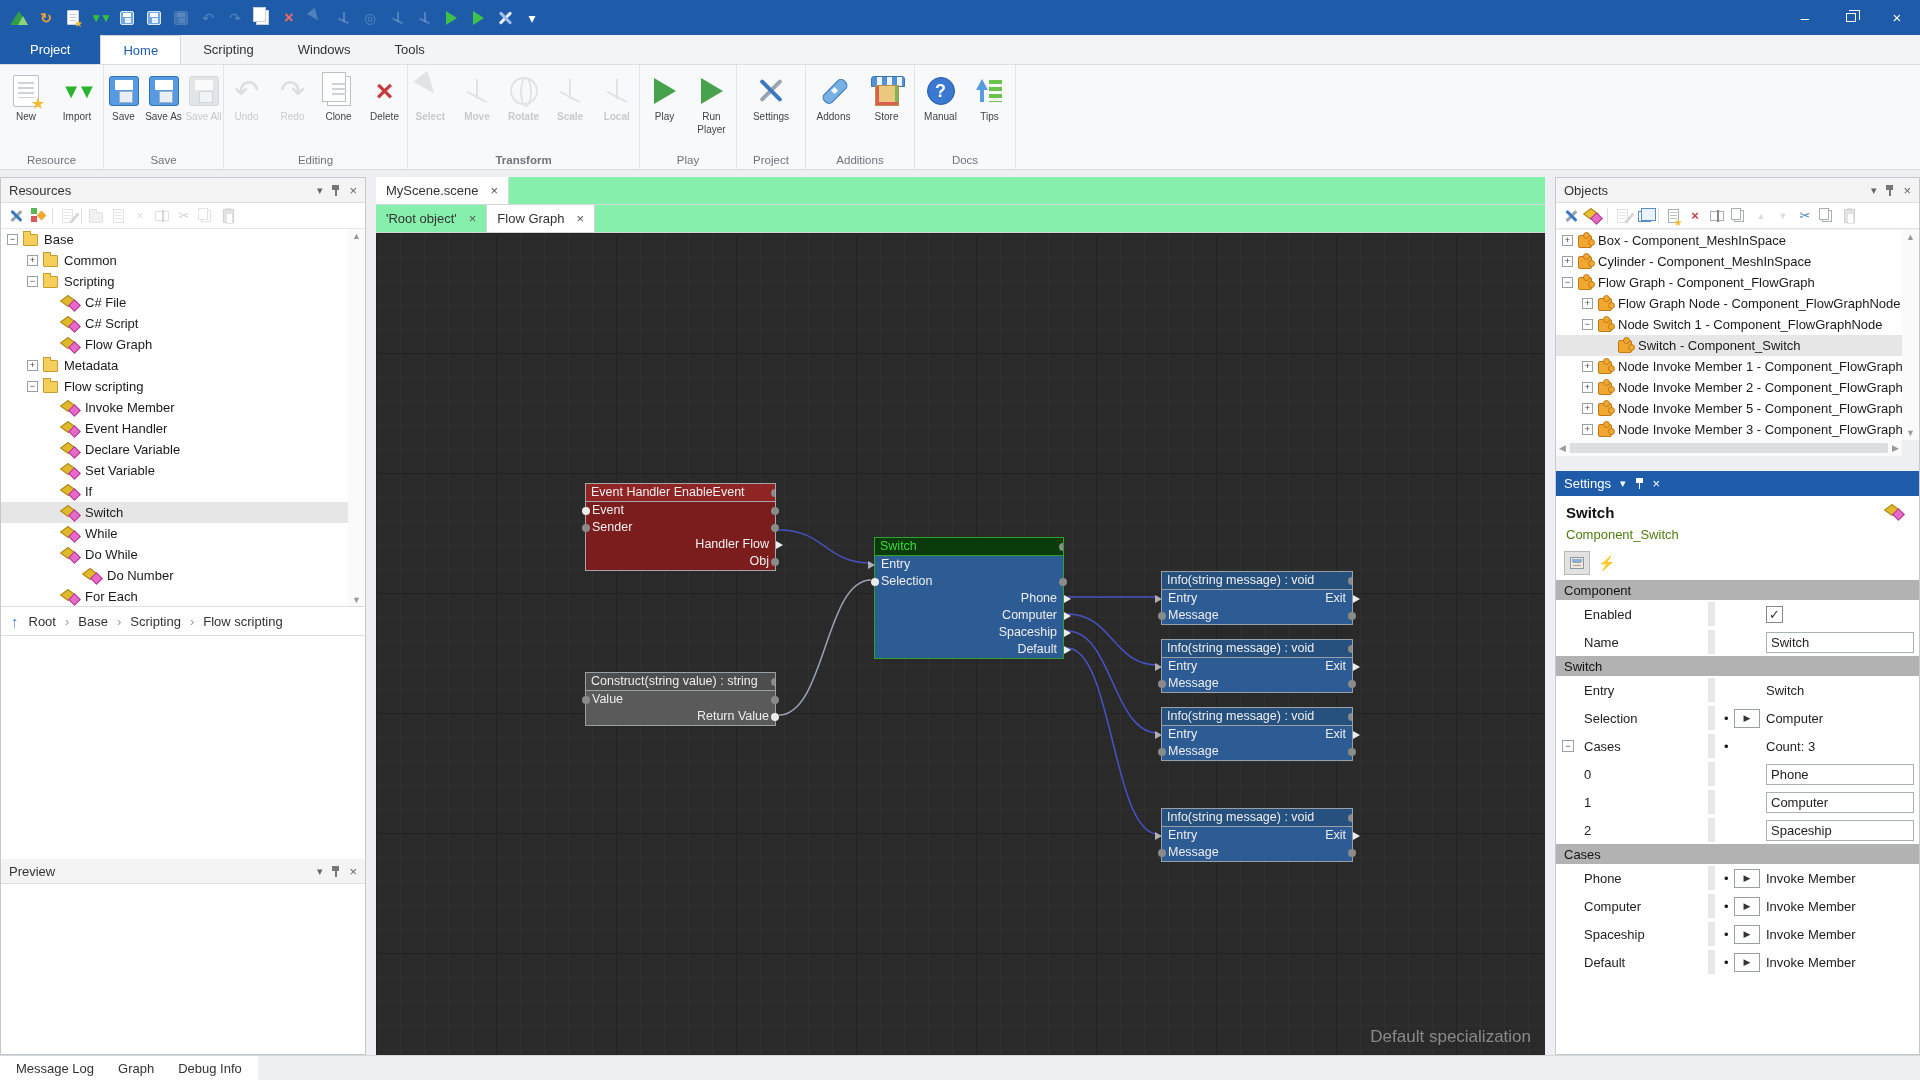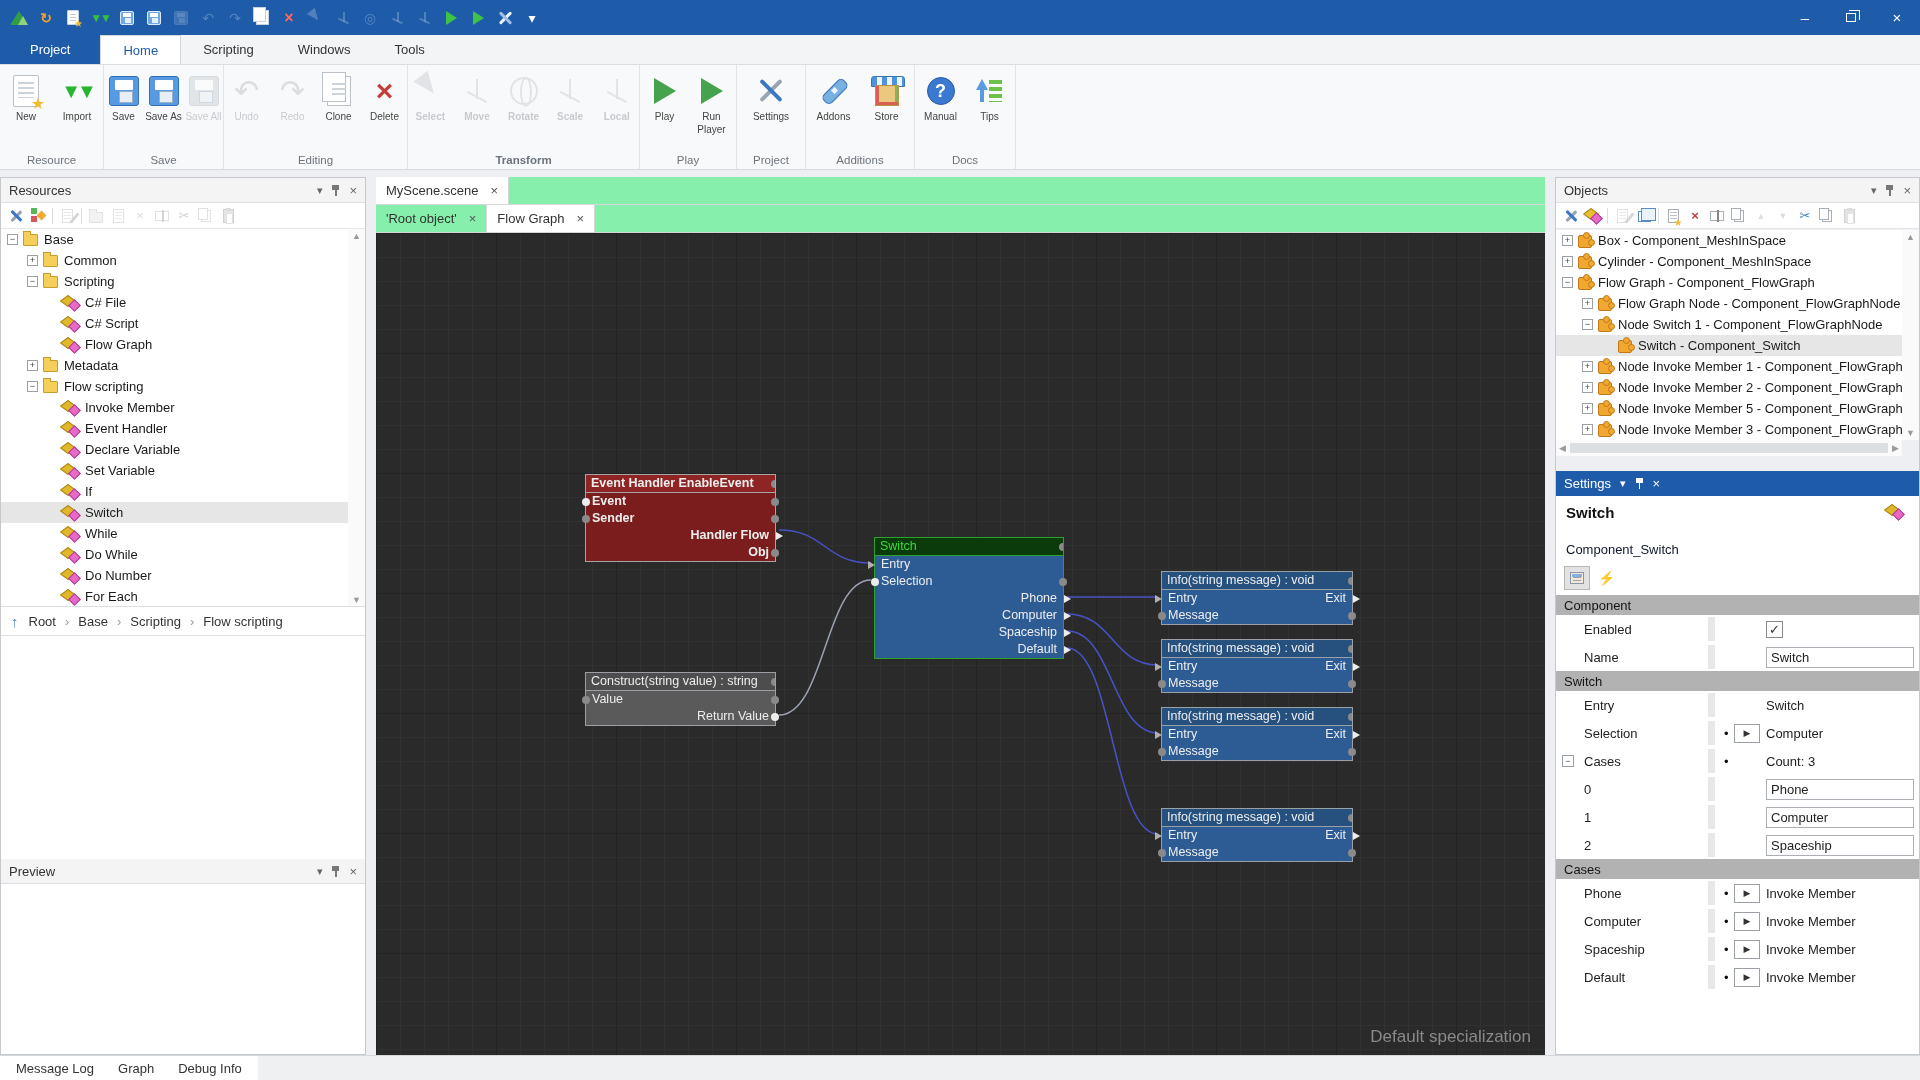--- a/index.html
+++ b/index.html
@@ -189,21 +189,21 @@
   .pin.pl{left:-4px}.pin.pl.aw,.pin.pl.ag{left:-7px}
   .pin.pr{right:-4px}.pin.pr.aw,.pin.pr.ag{right:-8px}
   #watermark{position:absolute;right:14px;bottom:8px;font-size:17px;color:#8a8a8a}
   
   #settings-head{position:absolute;left:0;height:25px;right:0;background:#1e5caa;color:#fff;display:flex;align-items:center;padding:0 8px;font-size:13px}
   #settings-head .phicon{color:#fff}
   #settings-head .ic-pin::before,#settings-head .ic-pin::after{background:#fff}
   #settings-body{position:absolute;left:0;right:0;background:#fff;overflow:hidden}
   #obj-head{padding:8px 10px 2px 10px;position:relative}
   #obj-name{font-size:15px;font-weight:bold;color:#111}
-  #obj-type{font-size:13px;color:#0f172a;margin-top:21px}
+  #obj-type{font-size:13px;color:#4d7c0f;margin-top:6px}
   #obj-flow-ic{position:absolute;right:10px;top:8px}
   #settings-tabs{display:flex;gap:4px;padding:7px 8px 5px 8px}
   .stab{width:26px;height:24px;display:flex;align-items:center;justify-content:center;border:1px solid transparent}
   .stab.sel{background:#e2e2e2;border-color:#b8b8b8}
   .sgroup{height:20px;background:#b2b2b2;color:#141414;font-size:13px;display:flex;align-items:center;padding:0 8px}
   .srow{height:28px;display:flex;align-items:center;position:relative;font-size:13px;color:#222}
   .srow .lexp{position:absolute;left:6px;width:12px;height:12px;border:1px solid #9aa0a6;font-size:9px;line-height:10px;text-align:center;background:#fff;color:#444}
   .srow .slabel{position:absolute;left:28px;white-space:nowrap}
   .srow .ssep{position:absolute;left:152px;top:2px;bottom:2px;width:7px;background:#e8e8e8}
   .sval-area{position:absolute;left:165px;right:8px;height:100%;display:flex;align-items:center}
@@ -566,21 +566,21 @@
       <div class="trow" style="padding-left: 46px;">
         <span class="tspace"></span>
         <span class="t-flow"></span>
         <span>While</span>
       </div>
       <div class="trow" style="padding-left: 46px;">
         <span class="tspace"></span>
         <span class="t-flow"></span>
         <span>Do While</span>
       </div>
-      <div class="trow" style="padding-left: 46px; text-align: right;">
+      <div class="trow" style="padding-left: 68px; text-align: right;">
         <span class="tspace"></span>
         <span class="t-flow"></span>
         <span>Do Number</span>
       </div>
       <div class="trow" style="padding-left: 46px;">
         <span class="tspace"></span>
         <span class="t-flow"></span>
         <span>For Each</span>
       </div>
     </div>
@@ -629,21 +629,21 @@
   <div id="canvas">
     <svg id="wires" width="1169" height="817">
         <path d="M 403 297 C 449 297, 449 330, 495 330" stroke="#4753c6" stroke-width="1.5" fill="none"></path>
         <path d="M 403 482 C 449 482, 449 347, 495 347" stroke="#9aa2b4" stroke-width="1.5" fill="none"></path>
         <path d="M 691 364 C 736.5 364, 736.5 364, 782 364" stroke="#4753c6" stroke-width="1.5" fill="none"></path>
         <path d="M 691 381 C 736.5 381, 736.5 432, 782 432" stroke="#4753c6" stroke-width="1.5" fill="none"></path>
         <path d="M 691 398 C 736.5 398, 736.5 500, 782 500" stroke="#4753c6" stroke-width="1.5" fill="none"></path>
         <path d="M 691 415 C 736.5 415, 736.5 601, 782 601" stroke="#4753c6" stroke-width="1.5" fill="none"></path>
       </svg>
     <div id="watermark">Default specialization</div>
-  <div class="fg-node n-red" style="left: 209px; top: 241px; width: 191px; font-weight: bold;">
+  <div class="fg-node n-red" style="left: 209px; top: 250px; width: 191px;">
         <div class="fg-hdr">Event Handler EnableEvent<span class="pin pr cg"></span></div>
         <div class="fg-row">
           <span>Event</span>
           <span></span>
           <span class="pin pl cw"></span>
           <span class="pin pr cg"></span>
         </div>
         <div class="fg-row">
           <span>Sender</span>
           <span></span>

